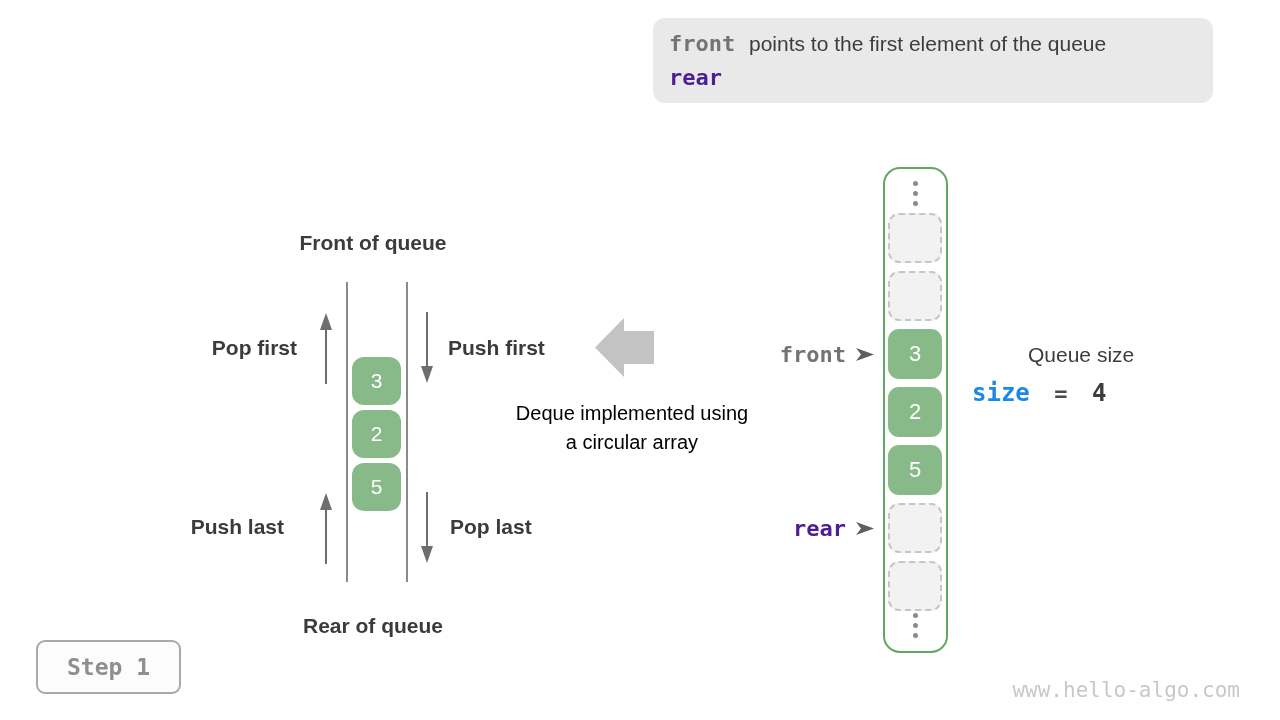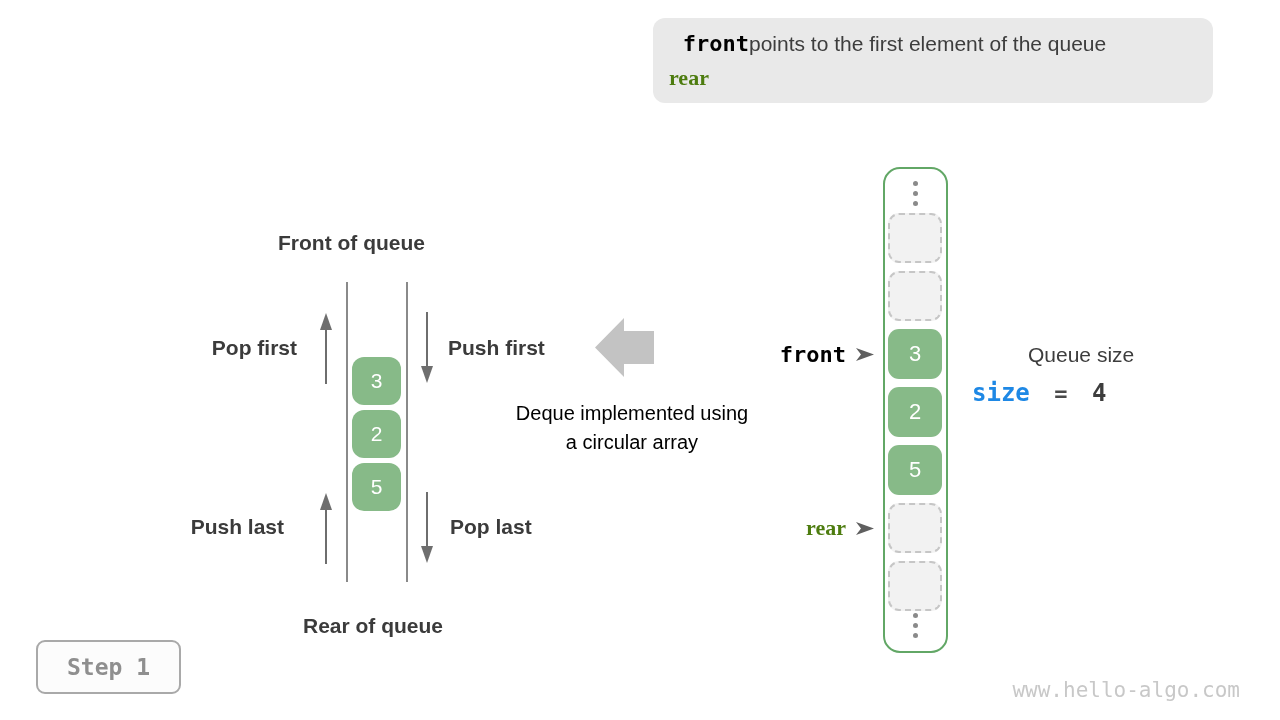--- a/index.html
+++ b/index.html
@@ -1,36 +1,36 @@
 <!DOCTYPE html>
 <html><head>
 <meta charset="utf-8">
 <style>
   html,body{margin:0;padding:0;background:#ffffff;}
   .stage{position:relative;width:1280px;height:720px;background:#ffffff;overflow:hidden;
          font-family:"Liberation Sans",sans-serif;color:#3d3d3d;}
   .abs{position:absolute;}
   .code{font-family:"DejaVu Sans Mono",monospace;font-weight:bold;}
-  .orange{color:#000000;text-align:right;}
-  .teal{color:#4d7c0f;font-family:Liberation Serif, serif;}
+  .orange{color:#737373;}
+  .teal{color:#4c1d95;}
   .blue{color:#1e88e5;}
   .dark{color:#4a4a4a;}
 
   
   .legend{left:653px;top:18px;width:560px;height:85px;background:#e9e9e9;border-radius:12px;
           display:flex;flex-direction:column;justify-content:center;gap:9px;padding-left:16px;box-sizing:border-box;}
   .legend-line{display:flex;align-items:baseline;font-size:21px;color:#3d3d3d;}
   .legend-token{font-size:22px;min-width:80px;}
   
   .formula{left:655px;top:120px;width:310px;text-align:center;font-size:22px;white-space:nowrap;}
   .formula .op{margin:0 9px;}
 
   
   .h-label{font-size:21px;font-weight:bold;color:#3b3b3b;white-space:nowrap;}
-  .front-label{left:278px;top:231px;width:220px;text-align:left;}
+  .front-label{left:263px;top:231px;width:220px;text-align:center;}
   .rear-label{left:263px;top:614px;width:220px;text-align:center;}
   .vline{width:0;height:300px;top:282px;border-left:2px solid #8a8a8a;}
   .vline-l{left:346px;} .vline-r{left:406px;}
   .qcell{left:352px;width:49px;height:48px;border-radius:12px;background:#87ba88;color:#fff;
          font-size:21px;display:flex;align-items:center;justify-content:center;}
   .lbl-pop-first{left:117px;top:336px;width:180px;text-align:right;}
   .lbl-push-first{left:448px;top:336px;}
   .lbl-push-last{left:104px;top:515px;width:180px;text-align:right;}
   .lbl-pop-last{left:450px;top:515px;}
 

